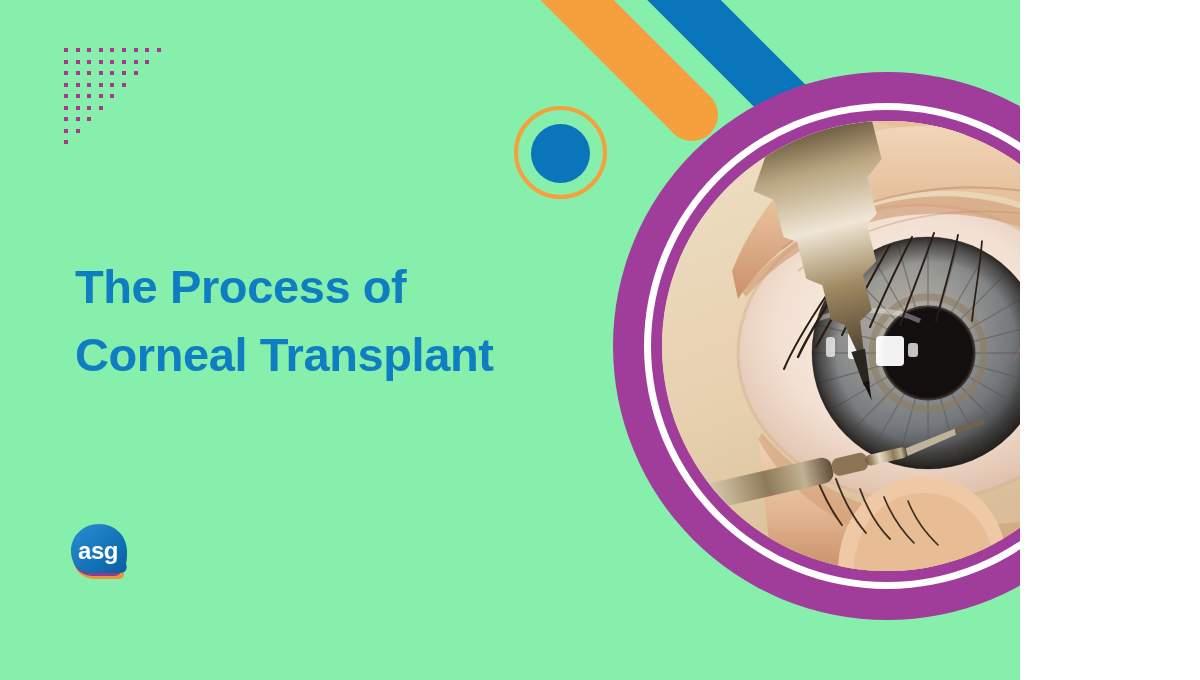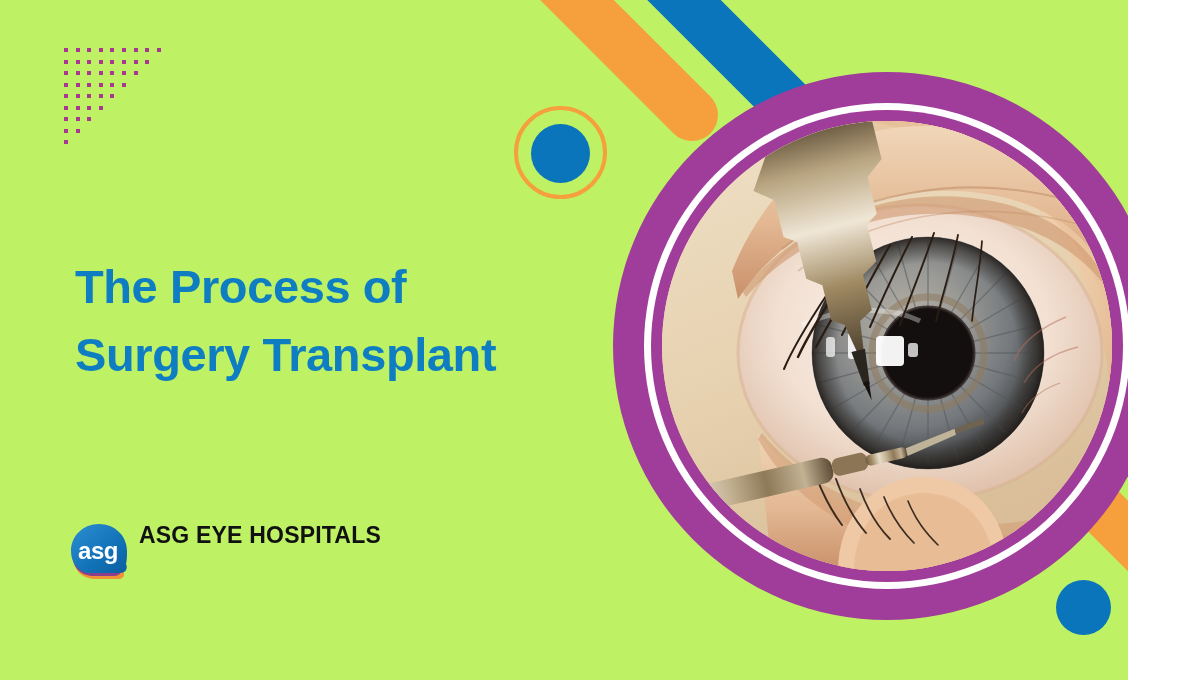--- a/index.html
+++ b/index.html
@@ -7,23 +7,23 @@
     margin: 0;
     padding: 0;
     background: #ffffff;
   }
   body {
     font-family: "Liberation Sans", sans-serif;
   }
 
   .slide {
     position: relative;
-    width: 1128px;
+    width: 1020px;
     height: 680px;
-    background: #bef264;
+    background: #86efac;
     overflow: hidden;
   }
 
   
   .dot-pattern {
     position: absolute;
     left: 64px;
     top: 48px;
     width: 110px;
     height: 115px;
@@ -384,21 +384,21 @@
         <path d="M248,356 L300,348 L300,354 L248,364 Z" fill="#BFB39A"></path>
         <path d="M300,348 L330,344 L330,350 L300,353 Z" fill="#6E6250"></path>
       </g>
 
       <rect x="0" y="0" width="450" height="450" fill="none"></rect>
     </svg>
   </div>
 
   <h1 class="headline">
     <span class="ln">The Process of</span>
-    <span class="ln">Surgery Transplant</span>
+    <span class="ln">Corneal Transplant</span>
   </h1>
 
   <div class="logo">
     <div class="logo-mark">
       <svg width="66" height="60" viewBox="0 0 66 60" xmlns="http://www.w3.org/2000/svg">
         <defs>
           <linearGradient id="lmBlue" x1="0" y1="0" x2="1" y2="1">
             <stop offset="0%" stop-color="#2C8FD1"></stop>
             <stop offset="60%" stop-color="#1272B8"></stop>
             <stop offset="100%" stop-color="#0C5E9E"></stop>
@@ -408,17 +408,16 @@
         <path d="M10,40 C8,50 18,57 30,57 L52,57 C58,57 60,52 56,49 L18,33 C13,31 11,35 10,40 Z" fill="#F09236"></path>
 
         <path d="M8,30 C4,44 14,54 28,54 L48,54 C55,54 57,48 52,45 L16,25 C11,22 9,25 8,30 Z" fill="#8E3C8C"></path>
 
         <path d="M33,2 C17,2 5,14 5,29 C5,40 11,48 20,51 L54,51 C60,51 62,46 60,42 C61,38 61,33 61,29 C61,14 49,2 33,2 Z" fill="url(#lmBlue)"></path>
 
         <text x="32" y="37" font-family="'Liberation Sans', sans-serif" font-size="24" font-weight="bold" fill="#FFFFFF" text-anchor="middle" letter-spacing="-0.5">asg</text>
       </svg>
     </div>
     <div class="logo-text-block">
-      <div class="logo-title">ASG EYE HOSPITALS</div>
     </div>
   </div>
 
 </div>
 
 </body></html>

